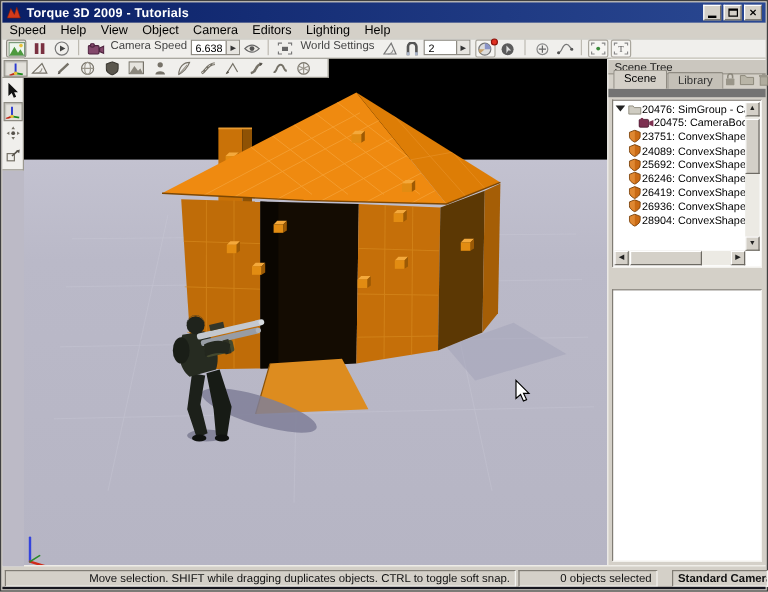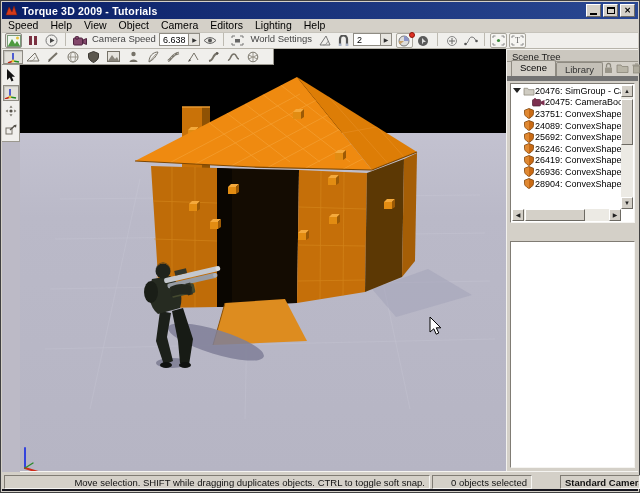--- a/index.html
+++ b/index.html
@@ -61,21 +61,21 @@
   
   .viewport { position:absolute; left:19px; top:48px; width:489px; height:424px; background:#000; overflow:hidden; }
   .viewport svg { display:block; }
 
   
   .rightpanel { position:absolute; right:1px; top:48px; width:132px; bottom:21px; background:#d4d0c8;
     border-left:1px solid #f2f1ee; }
   .panel-header { height:13px; background:#cbc7bf; border-top:1px solid #f5f4f1; border-bottom:1px solid #9b978d;
     font-size:9.5px; color:#1a1a1a; padding:1px 0 0 5px; }
   .tabs { position:relative; height:17px; margin-top:2px; display:flex; align-items:flex-end; padding-left:4px;
-    border-bottom:5px solid #737373; }
+    border-bottom:7px solid #737373; }
   .tab { font-size:9.5px; padding:1px 8px 1px 8px; border:1px solid #8f8b82; border-bottom:none;
     border-radius:2px 2px 0 0; background:#c4c0b7; color:#333; height:14px; }
   .tab.active { background:#d4d0c8; height:16px; position:relative; z-index:2; color:#000; }
   .tab-icons { margin-left:auto; display:flex; gap:2px; padding:0 3px 2px 0; }
   .tree-box { position:absolute; left:3px; right:3px; top:34px; height:140px; background:#fff;
     border:1px solid; border-color:#807c74 #f5f4f1 #f5f4f1 #807c74; overflow:hidden; }
   .tree-rows { position:absolute; inset:1px 13px 13px 1px; overflow:hidden; }
   .tree-row { height:11.6px; display:flex; align-items:center; font-size:9px; color:#000; white-space:nowrap; }
   .tree-row .tw { width:10px; flex:0 0 auto; display:flex; justify-content:center; }
   .tree-row .indent { width:10px; flex:0 0 auto; }
@@ -622,18 +622,18 @@
         <div class="sthumb" style="left:13px; top:0; width:60px; height:12px;"></div>
         <div class="sbtn" style="right:0; top:0;">▶</div>
       </div>
     </div>
 
     <div class="inspector-box"></div>
   </div>
 
   <div class="statusbar">
     <div class="status-cell" style="left:2px; width:426px;">Move selection.  SHIFT while dragging duplicates objects.  CTRL to toggle soft snap.</div>
-    <div class="status-cell" style="left:430px; width:100px;">0 objects selected</div>
+    <div class="status-cell" style="left:430px; width:116px;">0 objects selected</div>
     <div class="status-cell" style="left:558px; width:80px;font-weight:bold;">Standard Camera</div>
     <div class="dark-edge"></div>
   </div>
 
 </div>
 
 </body></html>

